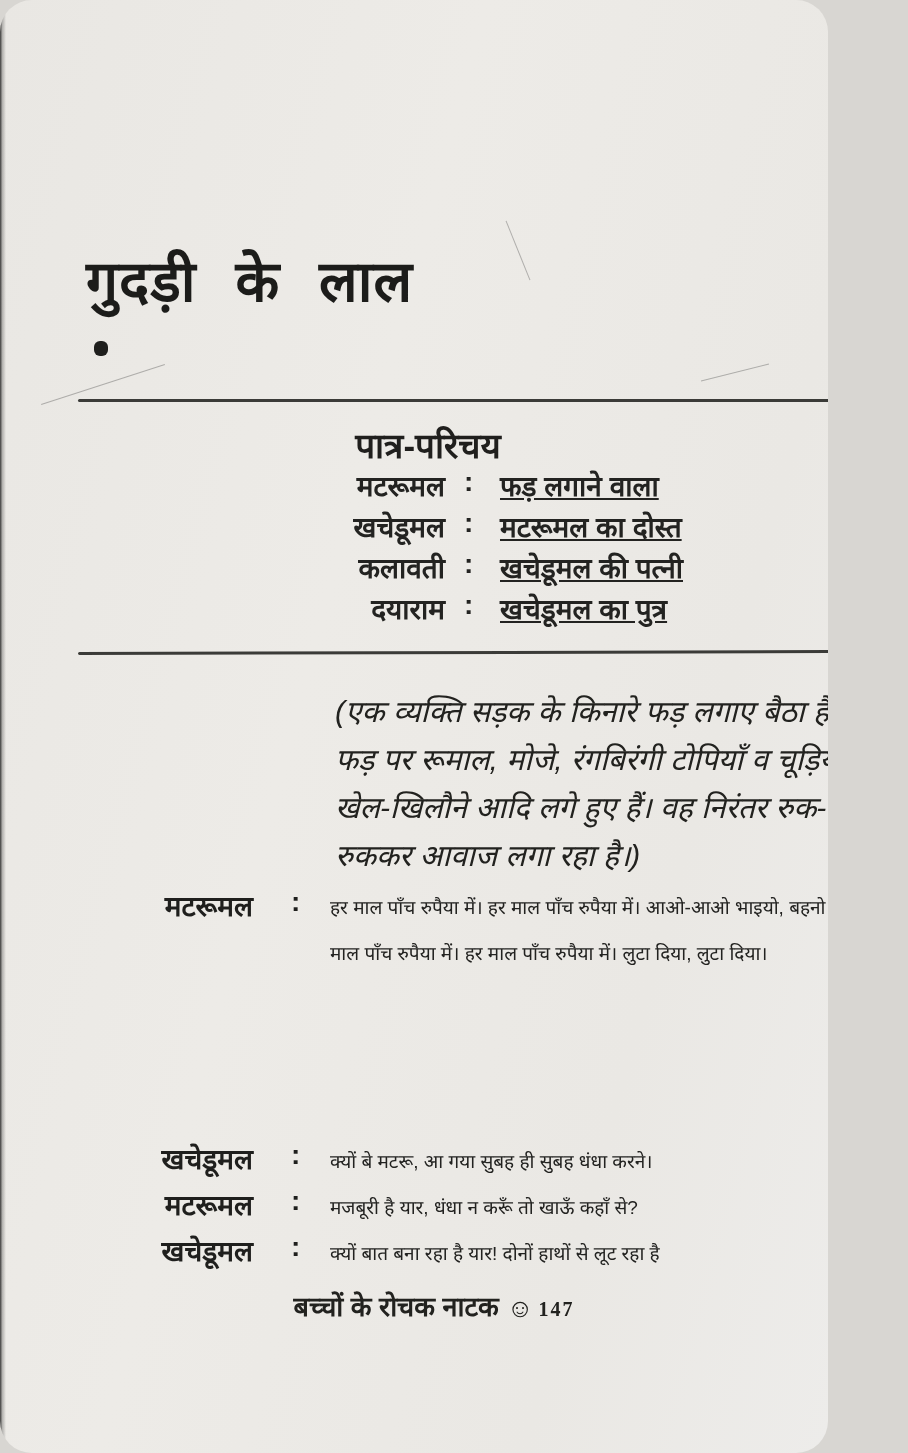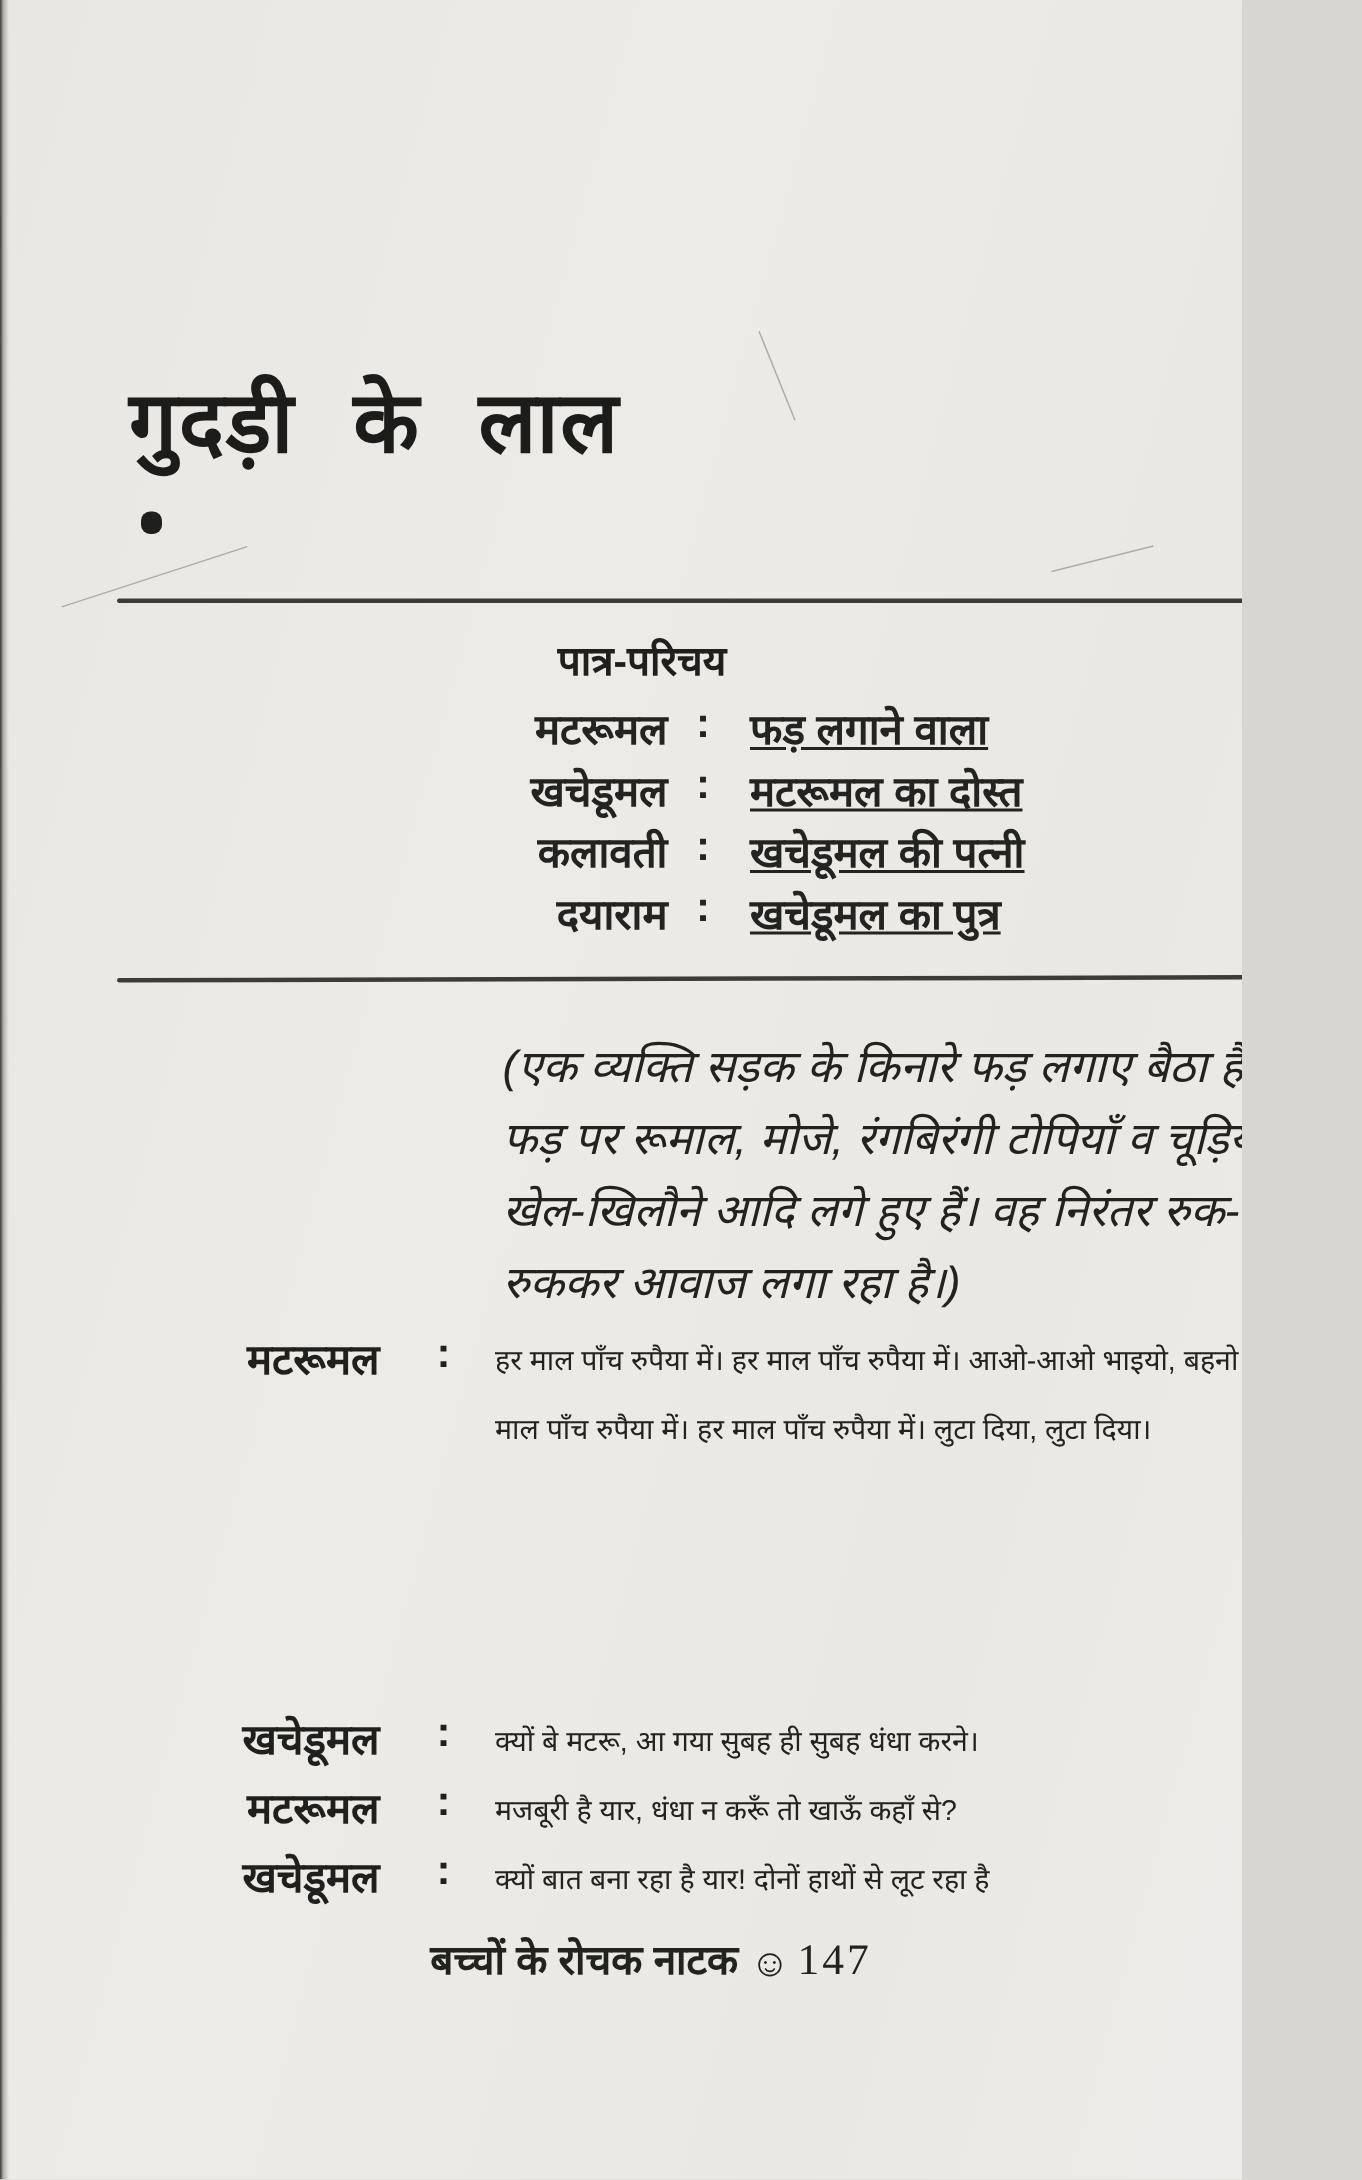--- a/index.html
+++ b/index.html
@@ -8,20 +8,21 @@
     font-family: "Liberation Sans", "DejaVu Sans", sans-serif;
     background: #d8d6d2;
   }
   .page {
     position: relative;
     width: 828px;
     height: 1453px;
     background: linear-gradient(105deg, #e9e7e3 0%, #edebe7 40%, #eae8e4 75%, #edecea 100%);
     color: #242422;
     overflow: hidden;
+    border-radius: 32px;
   }
   
   .edge-left {
     position: absolute; left: 0; top: 0; bottom: 0; width: 6px;
     background: linear-gradient(to right, rgba(15,15,15,0.8), rgba(15,15,15,0.25) 40%, rgba(15,15,15,0));
   }
   .scratch {
     position: absolute; background: rgba(60,60,60,0.35); height: 1px;
   }
   .scratch.s1 { left: 38px; top: 384px; width: 130px; transform: rotate(-18deg); }
@@ -42,21 +43,21 @@
   .rule {
     position: absolute; left: 78px; width: 778px; height: 3px;
     background: #3b3b38; border-radius: 2px;
   }
   .rule.r1 { top: 399px; }
   .rule.r2 { top: 651px; transform: rotate(-0.15deg); }
 
   .cast-heading {
     position: absolute; left: 28px; right: 0; top: 421px;
     text-align: center;
-    font-size: 27px; font-weight: 700; color: #201f1d;
+    font-size: 35px; font-weight: 700; color: #201f1d;
   }
   .cast-row { position: absolute; font-size: 28px; font-weight: 700; color: #232321; }
   .cast-row .cast-name   { position: absolute; left: 240px; width: 205px; text-align: right; white-space: nowrap; }
   .cast-row .cast-colon  { position: absolute; left: 464px; }
   .cast-row .cast-role   { position: absolute; left: 500px; white-space: nowrap; text-decoration: underline; }
   .cast-row.c0 { top: 466px; }
   .cast-row.c1 { top: 507px; }
   .cast-row.c2 { top: 548px; }
   .cast-row.c3 { top: 589px; }
 
@@ -91,21 +92,21 @@
 
   .footer {
     position: absolute; left: 40px; right: 0; top: 1287px;
     text-align: center; font-size: 27px; font-weight: 700; color: #22221f;
   }
   .footer .smiley-icon {
     font-weight: 400; font-size: 26px; margin: 0 5px 0 8px; vertical-align: -1px;
   }
   .footer .page-number {
     font-family: "Liberation Serif", "DejaVu Serif", serif;
-    font-weight: 400; font-size: 29px; letter-spacing: 2px;
+    font-weight: 700; font-size: 20px; letter-spacing: 2px;
   }
 </style>
 </head>
 <body>
 
 <div class="page">
 
   <div class="edge-left"></div>
   <div class="scratch s1"></div>
   <div class="scratch s2"></div>

